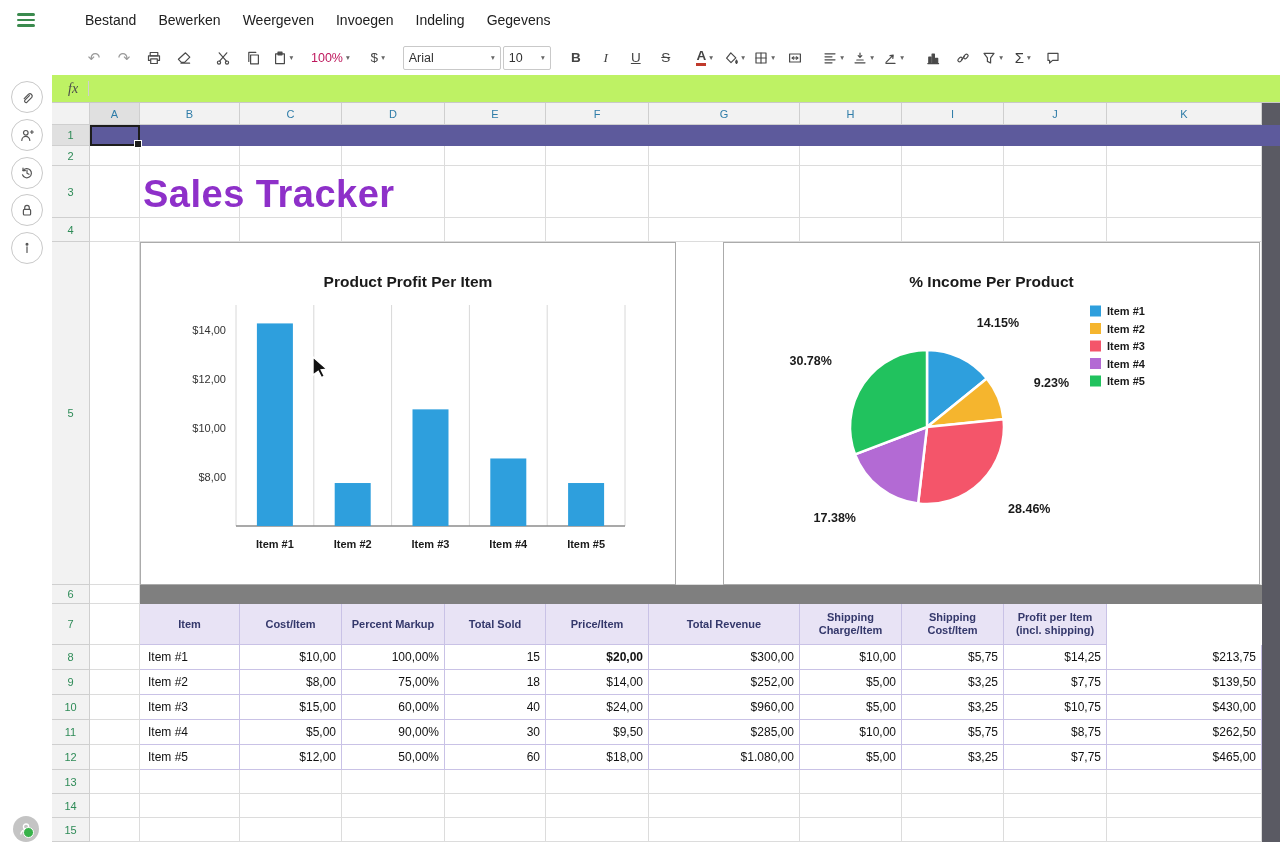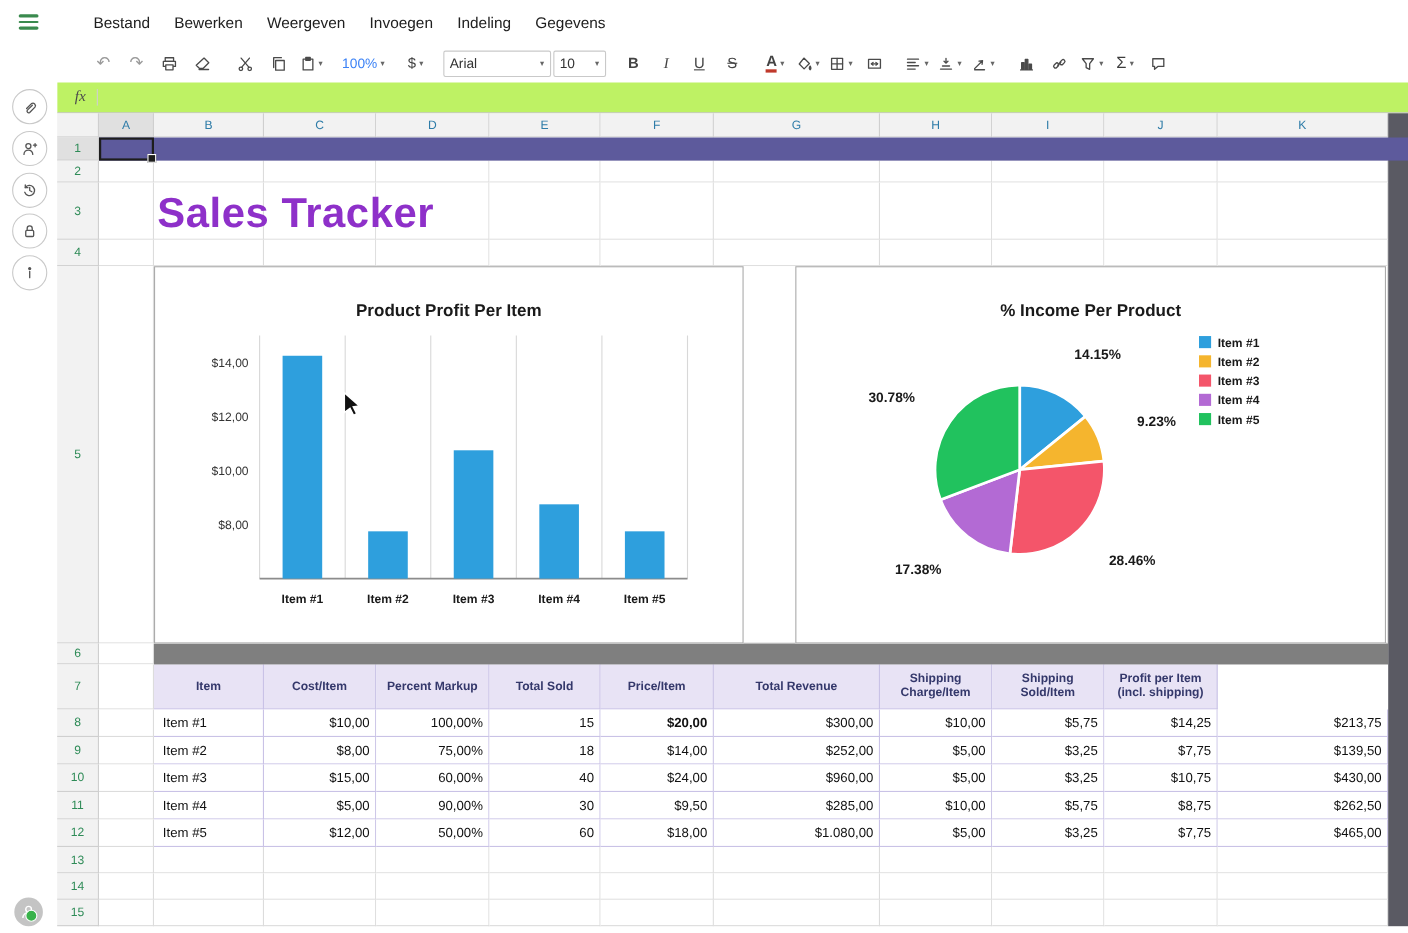--- a/index.html
+++ b/index.html
@@ -23,21 +23,21 @@
   .tb-btn.dim{color:#9a9a9a;}
   .tb-btn .glyph{font-size:15px;line-height:1;}
   .caret{font-size:7.5px;color:#666;margin-left:1px;}
   .tb-box{border:1px solid #c9c9c9;border-radius:2px;height:22px;padding:0 5px;font-size:12.5px;
           display:flex;align-items:center;justify-content:space-between;color:#333;cursor:pointer;background:#fff;}
   .gap{margin-left:9px;}
   .b{font-weight:bold;} .i{font-style:italic;font-family:"Liberation Serif",serif;}
   .u{text-decoration:underline;} .st{text-decoration:line-through;}
   .fc{font-weight:bold;border-bottom:3px solid #c0392b;line-height:1;padding-bottom:1px;}
   .sumg{font-size:15px;color:#3c3c3c;}
-  .ztxt{font-size:12.5px;color:#3b82f6;}
+  .ztxt{font-size:12.5px;color:#be185d;}
 
   
   .formula-bar{position:absolute;top:75px;left:52px;width:1228px;height:28px;background:#bef264;
                border-bottom:1px solid #c9c9c9;display:flex;align-items:center;box-sizing:border-box;}
   .fx{font-style:italic;font-family:"Liberation Serif",serif;font-size:14px;color:#4c4c4c;
       padding:0 10px 0 16px;}
   .fb-sep{width:1px;height:15px;background:#cfcfcf;margin-right:8px;}
   .formula-input{flex:1;height:100%;font-size:12px;color:#222;display:flex;align-items:center;}
 
   
@@ -442,21 +442,21 @@
       <div class="g-row">
         <div class="g-cell hd row-hd" style="width: 38px; height: 41px;">7</div>
         <div class="g-cell" style="width: 50px; height: 41px;"></div>
         <div class="g-cell tb th" style="width: 100px; height: 41px;">Item</div>
         <div class="g-cell tb th" style="width: 102px; height: 41px;">Cost/Item</div>
         <div class="g-cell tb th" style="width: 103px; height: 41px;">Percent Markup</div>
         <div class="g-cell tb th" style="width: 101px; height: 41px;">Total Sold</div>
         <div class="g-cell tb th" style="width: 103px; height: 41px;">Price/Item</div>
         <div class="g-cell tb th" style="width: 151px; height: 41px;">Total Revenue</div>
         <div class="g-cell tb th" style="width: 102px; height: 41px;">Shipping Charge/Item</div>
-        <div class="g-cell tb th" style="width: 102px; height: 41px;">Shipping Sold/Item</div>
+        <div class="g-cell tb th" style="width: 102px; height: 41px;">Shipping Cost/Item</div>
         <div class="g-cell tb th" style="width: 103px; height: 41px;">Profit per Item (incl. shipping)</div>
       </div>
       <div class="g-row">
         <div class="g-cell hd row-hd" style="width: 38px; height: 25px;">8</div>
         <div class="g-cell" style="width: 50px; height: 25px;"></div>
         <div class="g-cell tb td left" style="width: 100px; height: 25px;">Item #1</div>
         <div class="g-cell tb td right" style="width: 102px; height: 25px;">$10,00</div>
         <div class="g-cell tb td right" style="width: 103px; height: 25px;">100,00%</div>
         <div class="g-cell tb td right" style="width: 101px; height: 25px;">15</div>
         <div class="g-cell tb td right" style="width: 103px; height: 25px; font-weight: bold;">$20,00</div>

